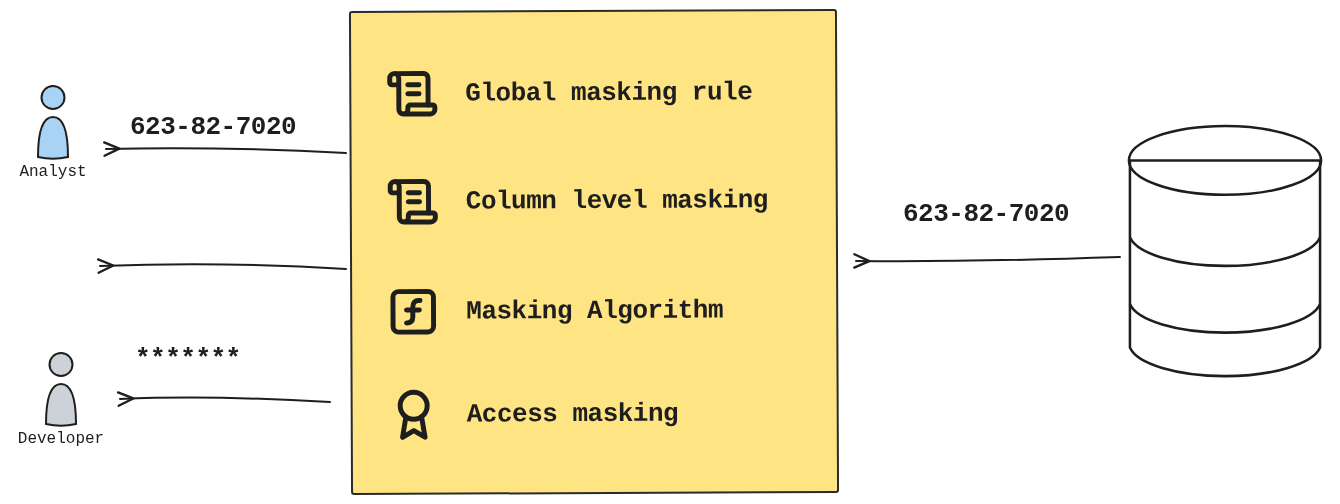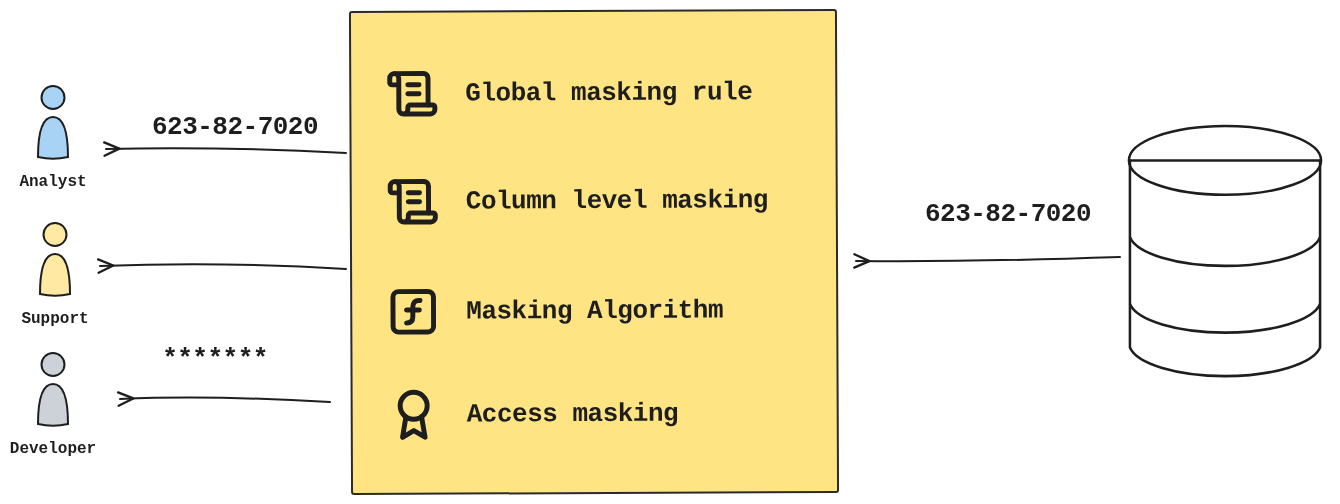--- a/index.html
+++ b/index.html
@@ -72,37 +72,37 @@
   
   .persona {
     position: absolute;
     width: 100px;
     display: flex;
     flex-direction: column;
     align-items: center;
   }
   .persona svg { width: 50px; height: 78px; display: block; }
   .persona .persona-label {
-    margin-top: 11px;
+    margin-top: 1px;
     font-size: 16px;
-    font-weight: 700;
+    font-weight: 400;
     white-space: nowrap;
   }
   .persona-analyst   { left: 3px;  top: 84px;  }
   .persona-support   { left: 5px;  top: 221px; }
-  .persona-developer { left: 3px;  top: 351px; align-items: center; }
+  .persona-developer { left: 11px;  top: 351px; align-items: center; }
   .person-shape { stroke: #1e1e1e; stroke-width: 2; }
 
   
   .value-label {
     position: absolute;
     font-size: 26px;
     font-weight: 700;
     letter-spacing: -0.5px;
-    text-align: center;
+    text-align: left;
     white-space: nowrap;
   }
   .value-analyst   { left: 130px; top: 112px; width: 210px; }
   .value-support   { left: 135px; top: 212px; width: 210px; }
   .value-developer { left: 135px; top: 344px; width: 160px; }
   .value-database  { left: 903px; top: 199px; width: 210px; }
 
   
   .database {
     position: absolute;
@@ -130,27 +130,20 @@
   </svg>
 
   <div class="persona persona-analyst">
     <svg viewBox="0 0 48 78" style="fill: rgb(168, 211, 245);">
       <circle class="person-shape" cx="24" cy="13.5" r="11.5"></circle>
       <path class="person-shape" d="M9 73 C9 46 14 33 24 33 C34 33 39 46 39 73 Q24 76.5 9 73 Z"></path>
     </svg>
     <div class="persona-label">Analyst</div>
   </div>
 
-  <div class="persona persona-support">
-    <svg viewBox="0 0 48 78" style="fill: rgb(255, 233, 163);">
-      <circle class="person-shape" cx="24" cy="13.5" r="11.5"></circle>
-      <path class="person-shape" d="M9 73 C9 46 14 33 24 33 C34 33 39 46 39 73 Q24 76.5 9 73 Z"></path>
-    </svg>
-    <div class="persona-label">Support</div>
-  </div>
 
   <div class="persona persona-developer">
     <svg viewBox="0 0 48 78" style="fill: rgb(205, 210, 216);">
       <circle class="person-shape" cx="24" cy="13.5" r="11.5"></circle>
       <path class="person-shape" d="M9 73 C9 46 14 33 24 33 C34 33 39 46 39 73 Q24 76.5 9 73 Z"></path>
     </svg>
     <div class="persona-label">Developer</div>
   </div>
 
   <div class="value-label value-analyst">623-82-7020</div>

